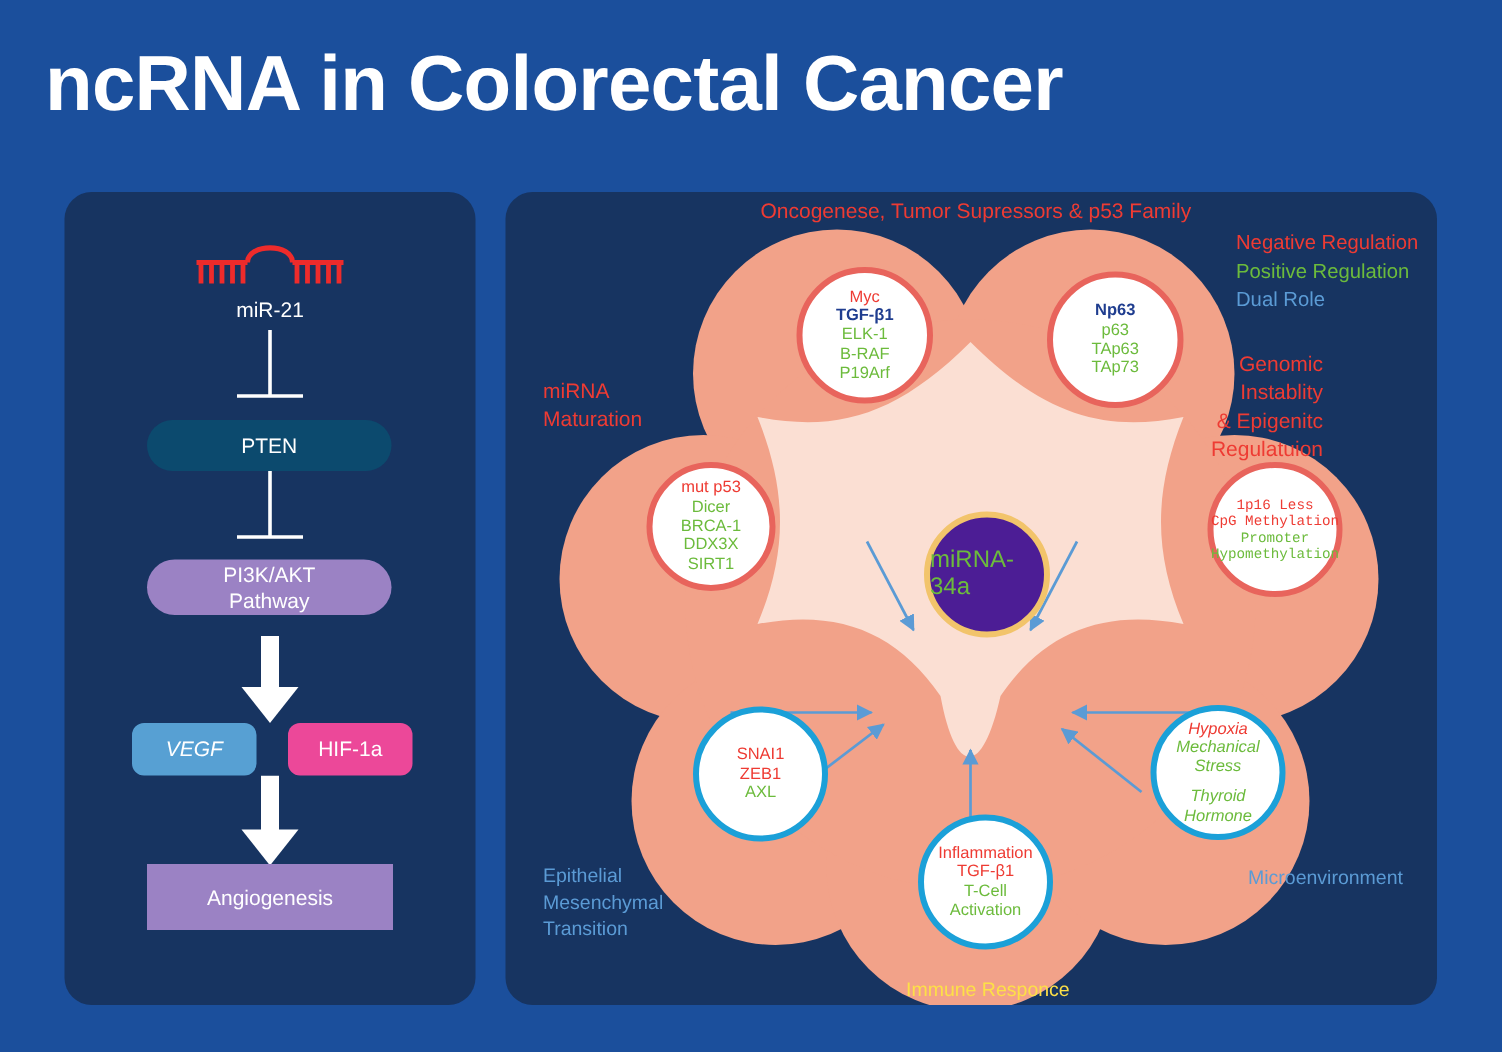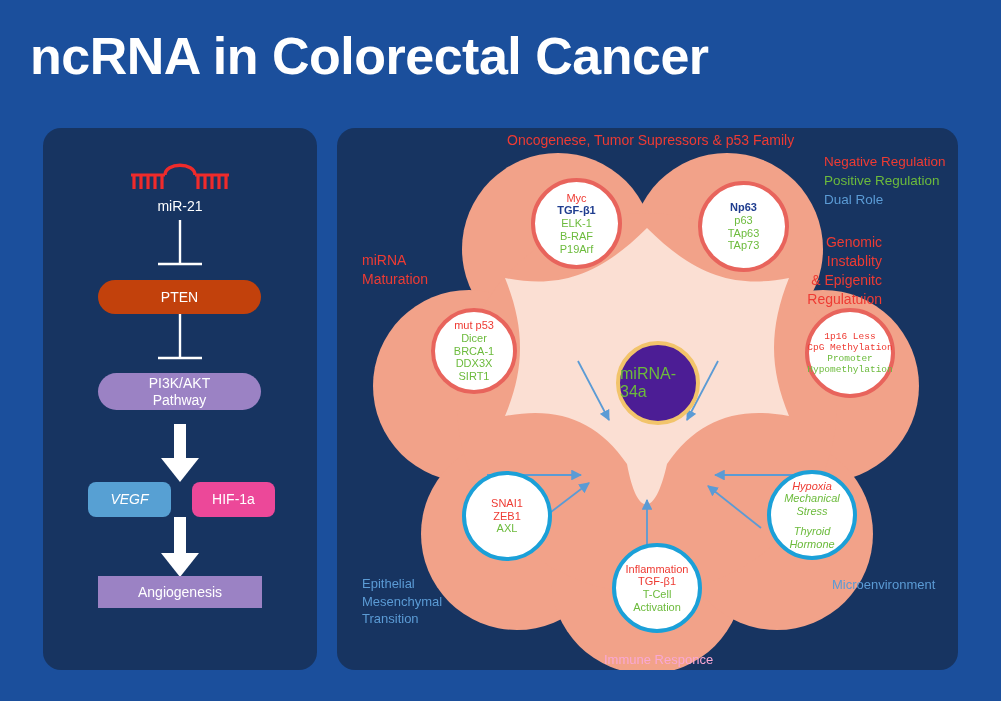--- a/index.html
+++ b/index.html
@@ -27,25 +27,25 @@
 
   
   .node {
     position:absolute;
     display:flex; align-items:center; justify-content:center;
     color:#ffffff; text-align:center; line-height:1.15;
     font-size:14px;
   }
   .pill  { border-radius:24px; }
   .rect  { border-radius:0; }
-  #node-pten          { left:98px;  top:280px; width:163px; height:34px; background:#c2410c; }
+  #node-pten          { left:98px;  top:280px; width:163px; height:34px; background:#0c4a6e; }
   #node-pi3k          { left:98px;  top:373px; width:163px; height:37px; background:#9b82c4; }
   #node-vegf          { left:88px;  top:482px; width:83px;  height:35px; background:#57a0d3; border-radius:8px;font-style:italic; }
   #node-hif           { left:192px; top:482px; width:83px;  height:35px; background:#ec4899; border-radius:8px; }
-  #node-angiogenesis  { left:98px;  top:576px; width:164px; height:32px; background:#9b82c4; }
+  #node-angiogenesis  { left:98px;  top:576px; width:164px; height:44px; background:#9b82c4; }
 
   #mir21-icon { position:absolute; left:129px; top:163px; width:102px; height:34px; }
   #mir21-label {
     position:absolute; left:98px; top:198px; width:164px;
     text-align:center; color:#ffffff; font-size:14px;
   }
 
   .connector { position:absolute; }
 
   
@@ -80,21 +80,21 @@
   #bubble-snai1   { left:462px; top:471px; width:90px; height:90px; font-size:11px; }
   #bubble-infl    { left:612px; top:543px; width:90px; height:90px; font-size:11px; }
   #bubble-hypoxia { left:767px; top:470px; width:90px; height:90px; font-size:11px;font-style:italic; }
 
   
   .caption { position:absolute; line-height:1.35; white-space:pre-line; }
   #cap-onco    { left:507px; top:131px; font-size:14px; color:#ee3b33; }
   #cap-mirna   { left:362px; top:251px; font-size:14px; color:#ee3b33; }
   #cap-genomic { left:882px; top:233px; font-size:14px; color:#ee3b33; text-align:right; transform:translateX(-100%); }
   #cap-emt     { left:362px; top:575px; font-size:13px; color:#5b9bd5; }
-  #cap-immune  { left:604px; top:651px; font-size:13px; color:#f9a8d4; }
+  #cap-immune  { left:604px; top:651px; font-size:13px; color:#fde047; }
   #cap-micro   { left:832px; top:576px; font-size:13px; color:#5b9bd5; }
 
   
   #legend { position:absolute; left:824px; top:152px; font-size:13.5px; line-height:1.42; }
   #legend div { white-space:nowrap; }
   .lg-neg { color:#ee3b33; }
   .lg-pos { color:#6cbb3c; }
   .lg-dual{ color:#5b9bd5; }
 </style>
 </head>

